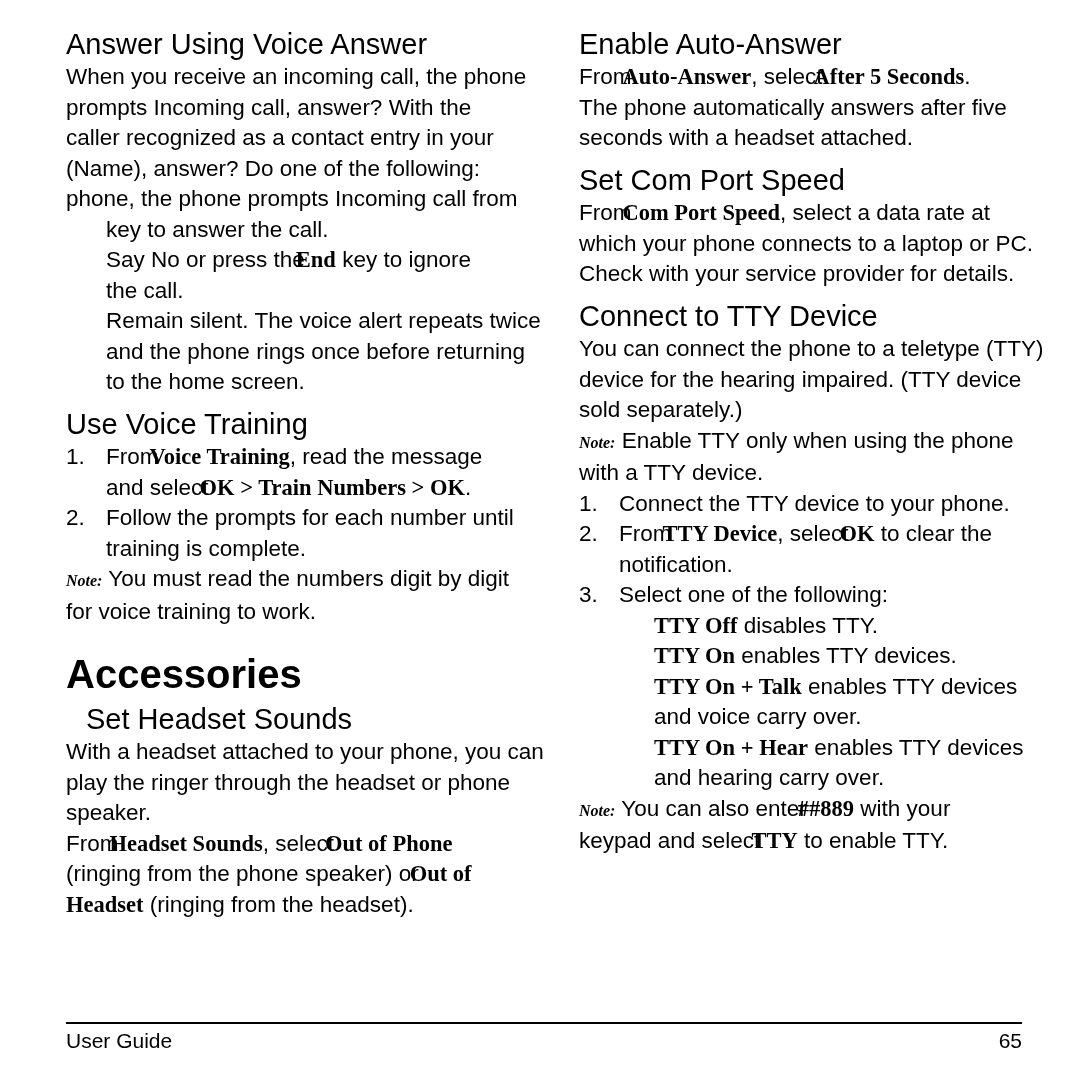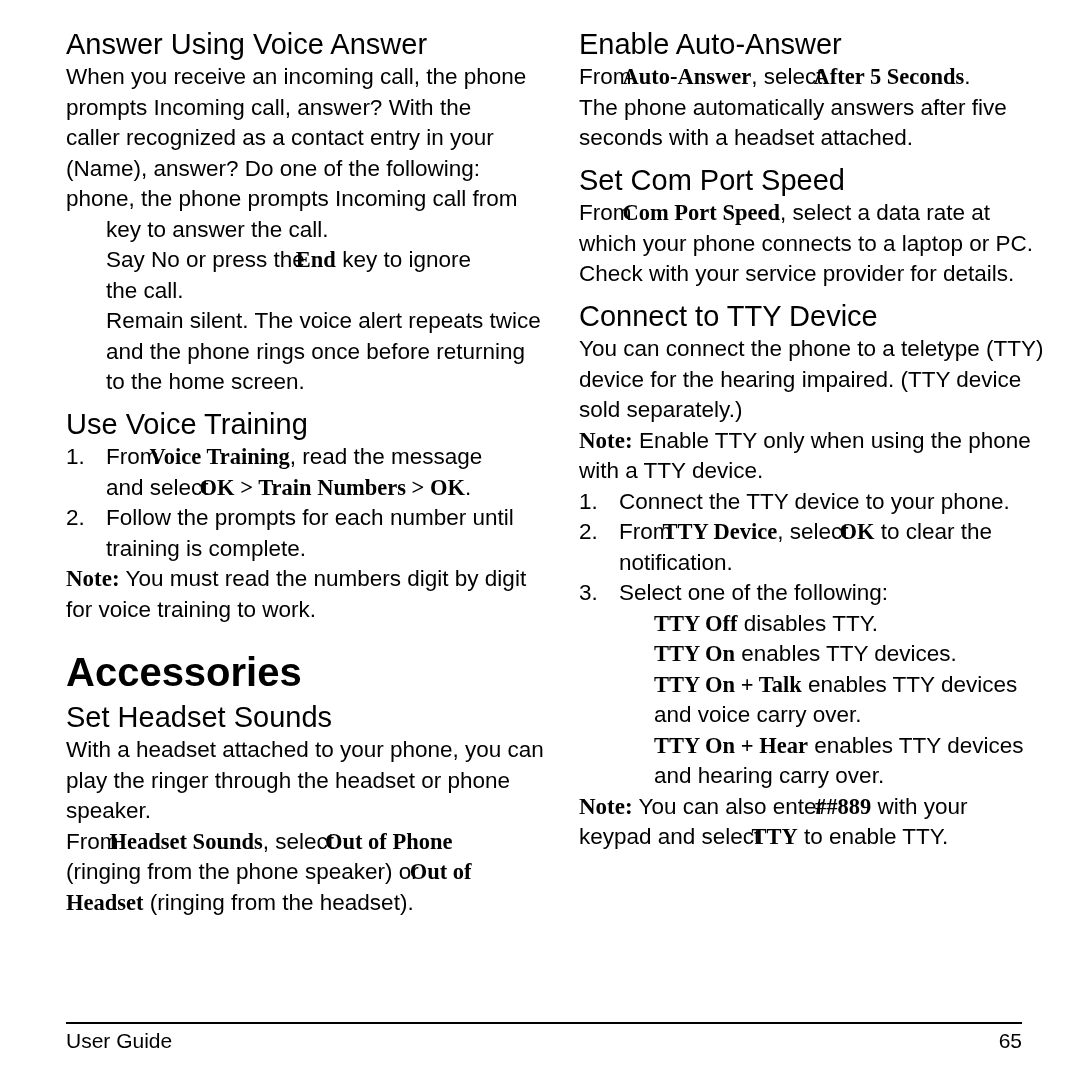--- a/index.html
+++ b/index.html
@@ -39,21 +39,21 @@
     white-space: nowrap;
   }
   .section-heading {
     font-family: "Liberation Sans", sans-serif;
     font-size: 29px;
     font-weight: 400;
     line-height: 1.12;
     margin: 10px 0 2px 0;
     white-space: nowrap;
   }
-  .section-heading.tight { margin-top: 4px; }
+  .section-heading.tight { margin-top: 4px; margin-left: 20px; }
   .para-block { margin: 0 0 0 0; }
 
   .line {
     font-size: 22.5px;
     line-height: 30.5px;
     white-space: nowrap;
   }
 
   
   .indent-1 { padding-left: 40px; }
@@ -63,21 +63,22 @@
   b.em {
     font-family: "Liberation Serif", serif;
     font-weight: bold;
     font-size: 22.5px;
     margin-left: -9px;
   }
   b.em.noshift { margin-left: 0; }
   .note-lbl {
     font-family: "Liberation Serif", serif;
     font-weight: bold;
-    font-size: 23px;
+    font-size: 16px;
+    font-style: italic;
   }
   .num {
     display: inline-block;
     width: 40px;
   }
 
   
   .footer {
     position: absolute;
     left: 62px;

